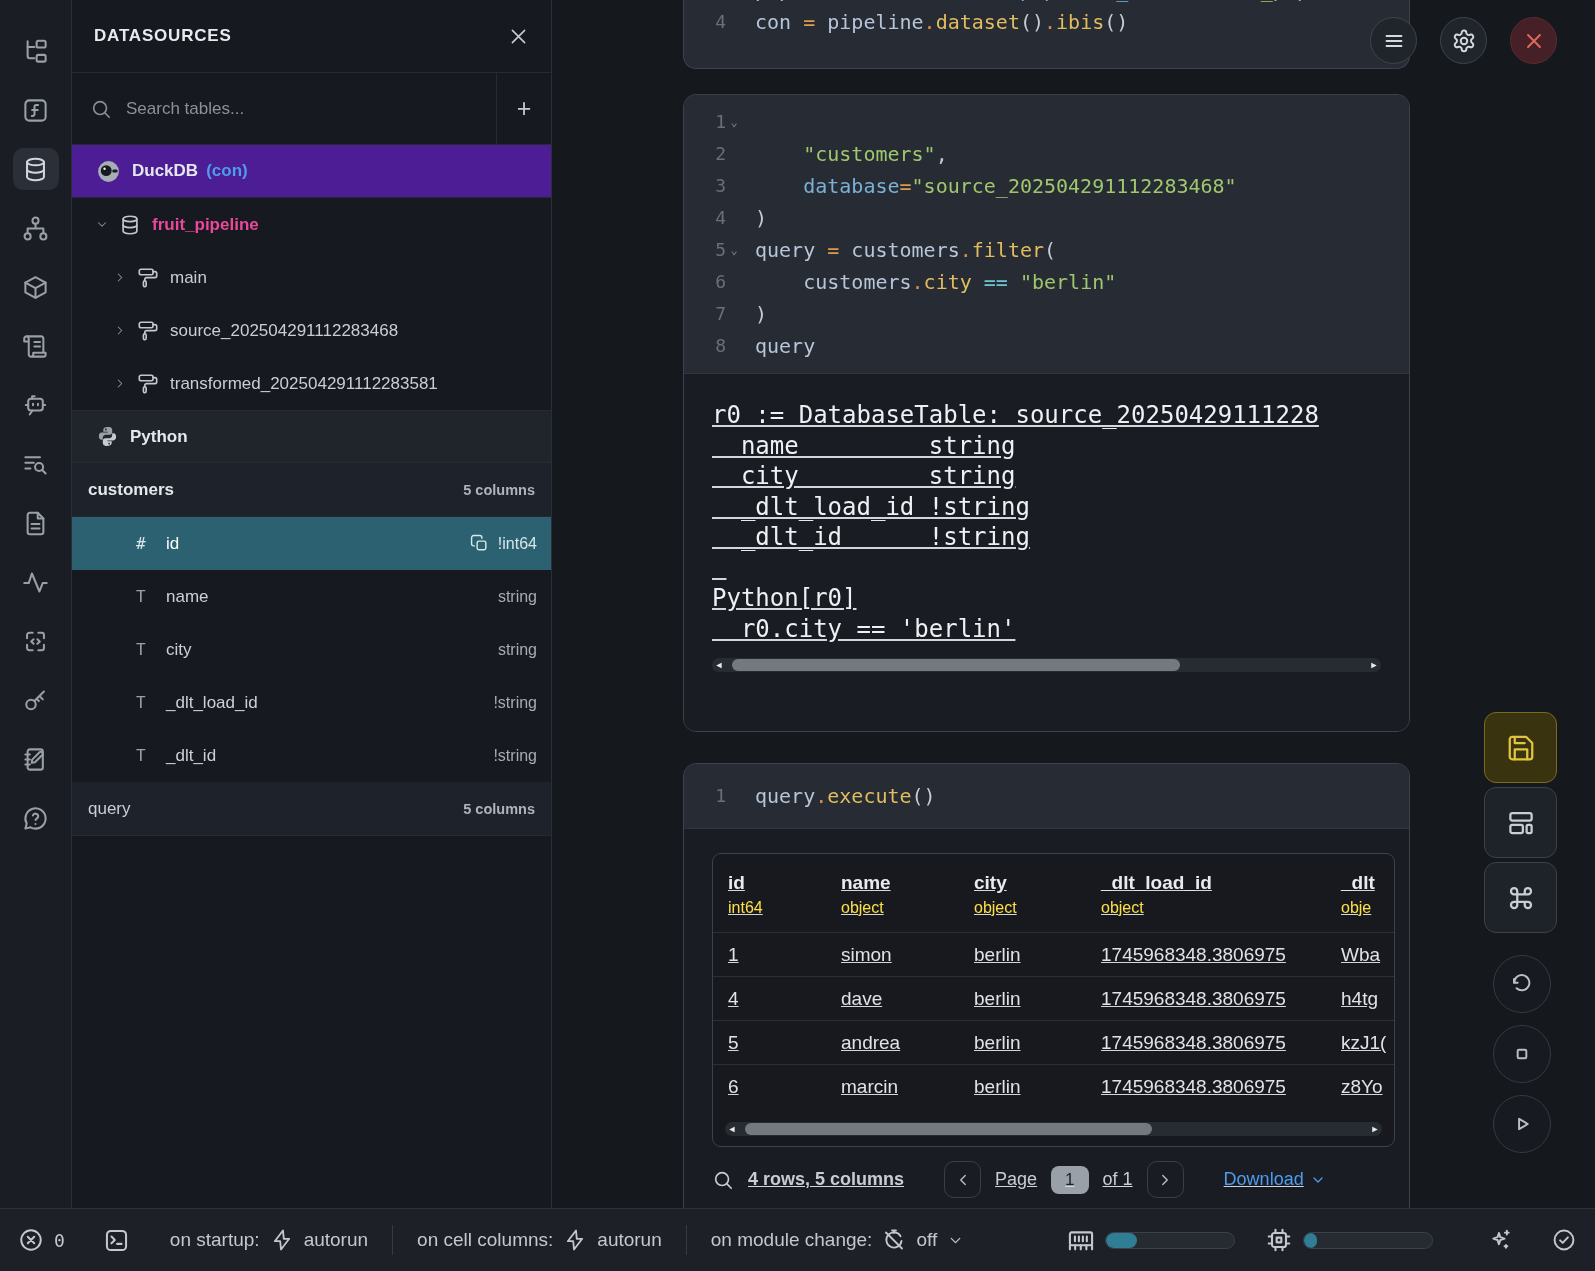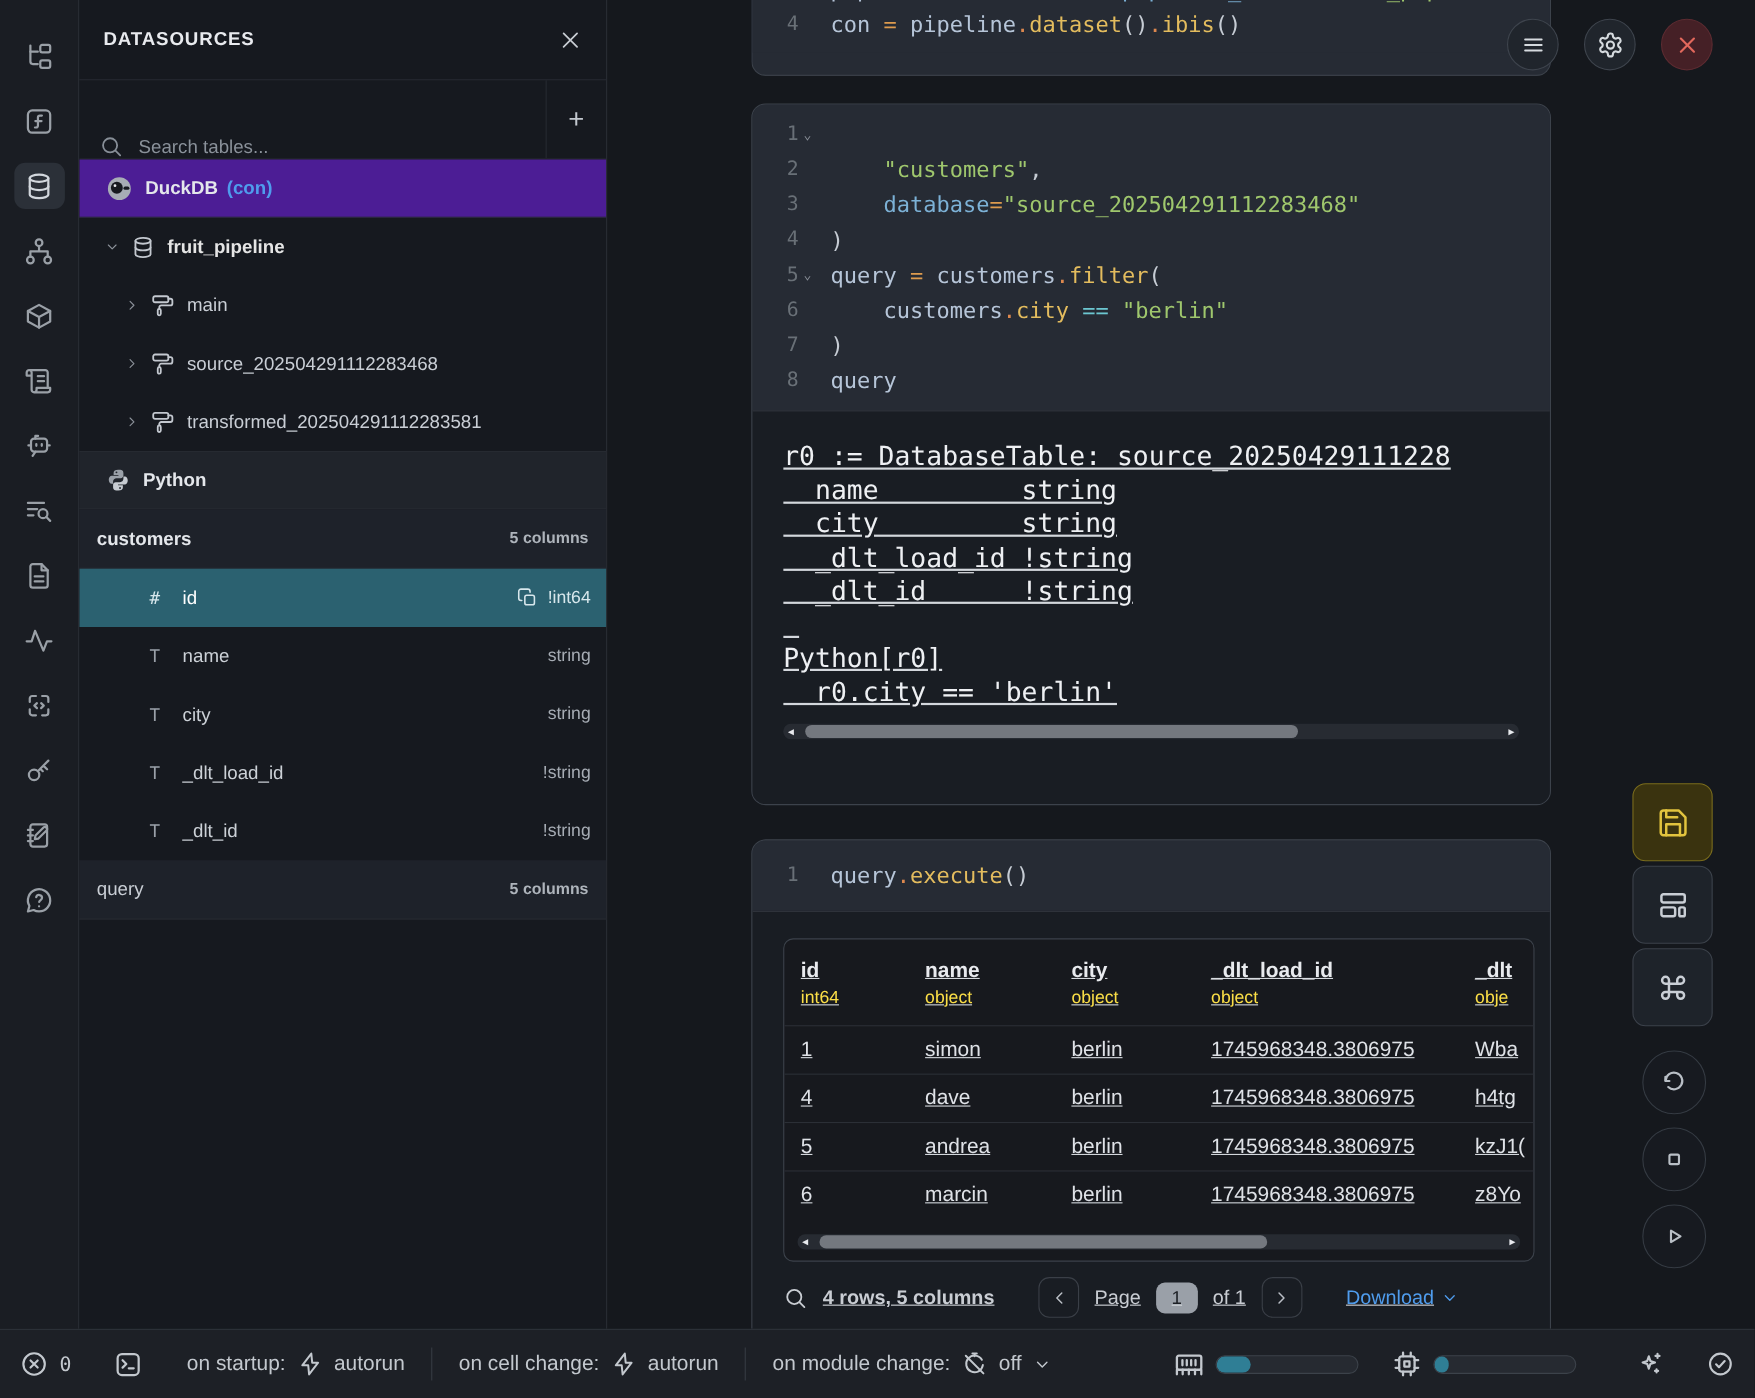--- a/index.html
+++ b/index.html
@@ -18,21 +18,21 @@
   .rail-btn.active { background:#2b3038; color:#d2d7dd; }
 
   
   .panel { position:absolute; left:72px; top:0; width:480px; bottom:63px; background:#16191f;
     border-right:1px solid #2a2e35; z-index:4; }
   .panel-head { height:73px; display:flex; align-items:center; justify-content:space-between;
     padding:0 22px; border-bottom:1px solid #262a31; }
   .panel-title { font-size:17px; font-weight:bold; letter-spacing:.8px; color:#e8eaee; }
   .panel-close { color:#c7ccd2; cursor:pointer; }
   .search-row { height:72px; display:flex; align-items:stretch; border-bottom:1px solid #262a31; }
-  .search-left { flex:1; display:flex; align-items:flex-end; gap:14px; padding:0 18px; color:#878e97; }
+  .search-left { flex:1; display:flex; align-items:center; gap:14px; padding:0 18px; color:#878e97; }
   .search-left input { flex:1; background:transparent; border:none; outline:none; color:#c8cdd3;
     font-size:17px; font-family:"Liberation Sans",sans-serif; }
   .search-left input::placeholder { color:#8a919a; }
   .add-btn { width:55px; border:none; border-left:1px solid #262a31; background:transparent;
     color:#c3c8cf; font-size:25px; font-weight:300; cursor:pointer; }
   .trow { height:53px; display:flex; align-items:center; font-size:17px; color:#c9ced5; }
   .trow .chev { width:14px; color:#8b9199; margin-right:10px; }
   .trow .ticn { margin-right:11px; color:#c3c8cf; }
   .trow.hdr { background:#4c1d95; border-bottom:1px solid #262a31; font-weight:bold; color:#e4e7eb; }
   .trow.section { background:#20242b; border-top:1px solid #262a31; border-bottom:1px solid #262a31;
@@ -265,21 +265,21 @@
             <svg width="25" height="25" viewBox="0 0 24 24">
               <circle cx="12" cy="12" r="10" fill="#a7adb5" stroke="none"></circle>
               <circle cx="9.8" cy="11.2" r="5.2" fill="#16191f" stroke="none"></circle>
               <circle cx="8.2" cy="9.4" r="1.2" fill="#e8eaee" stroke="none"></circle>
               <rect x="15.6" y="10.1" width="5.2" height="2.9" rx="1.45" fill="#16191f" stroke="none"></rect>
             </svg>
           </span>
           <span>DuckDB</span>
           <span class="alias">(con)</span>
         </div>
-        <div class="trow" style="padding-left:23px;font-weight:bold;color:#e5e5e5">
+        <div class="trow" style="padding-left:23px;font-weight:bold;color:#ec4899">
           <span class="icn chev">
             <svg width="15" height="15" viewBox="0 0 24 24">
               <path d="M6 9l6 6 6-6"></path>
             </svg>
           </span>
           <span class="icn ticn">
             <svg width="22" height="22" viewBox="0 0 24 24">
               <ellipse cx="12" cy="5.4" rx="7.5" ry="2.9"></ellipse>
               <path d="M4.5 5.4v13.2c0 1.6 3.4 2.9 7.5 2.9s7.5-1.3 7.5-2.9V5.4"></path>
               <path d="M4.5 12c0 1.6 3.4 2.9 7.5 2.9s7.5-1.3 7.5-2.9"></path>
@@ -645,21 +645,21 @@
         <span>on startup:</span>
         <span class="icn ">
           <svg width="24" height="24" viewBox="0 0 24 24">
             <path d="M13 2.5 4.8 13.2h5.4L11 21.5l8.2-10.7h-5.4z"></path>
           </svg>
         </span>
         <span>autorun</span>
       </span>
       <span class="sb-div"></span>
       <span class="sb-item" style="margin-left:0px">
-        <span>on cell change:</span>
+        <span>on cell columns:</span>
         <span class="icn ">
           <svg width="24" height="24" viewBox="0 0 24 24">
             <path d="M13 2.5 4.8 13.2h5.4L11 21.5l8.2-10.7h-5.4z"></path>
           </svg>
         </span>
         <span>autorun</span>
       </span>
       <span class="sb-div"></span>
       <span class="sb-item" style="margin-left:0px">
         <span>on module change:</span>

